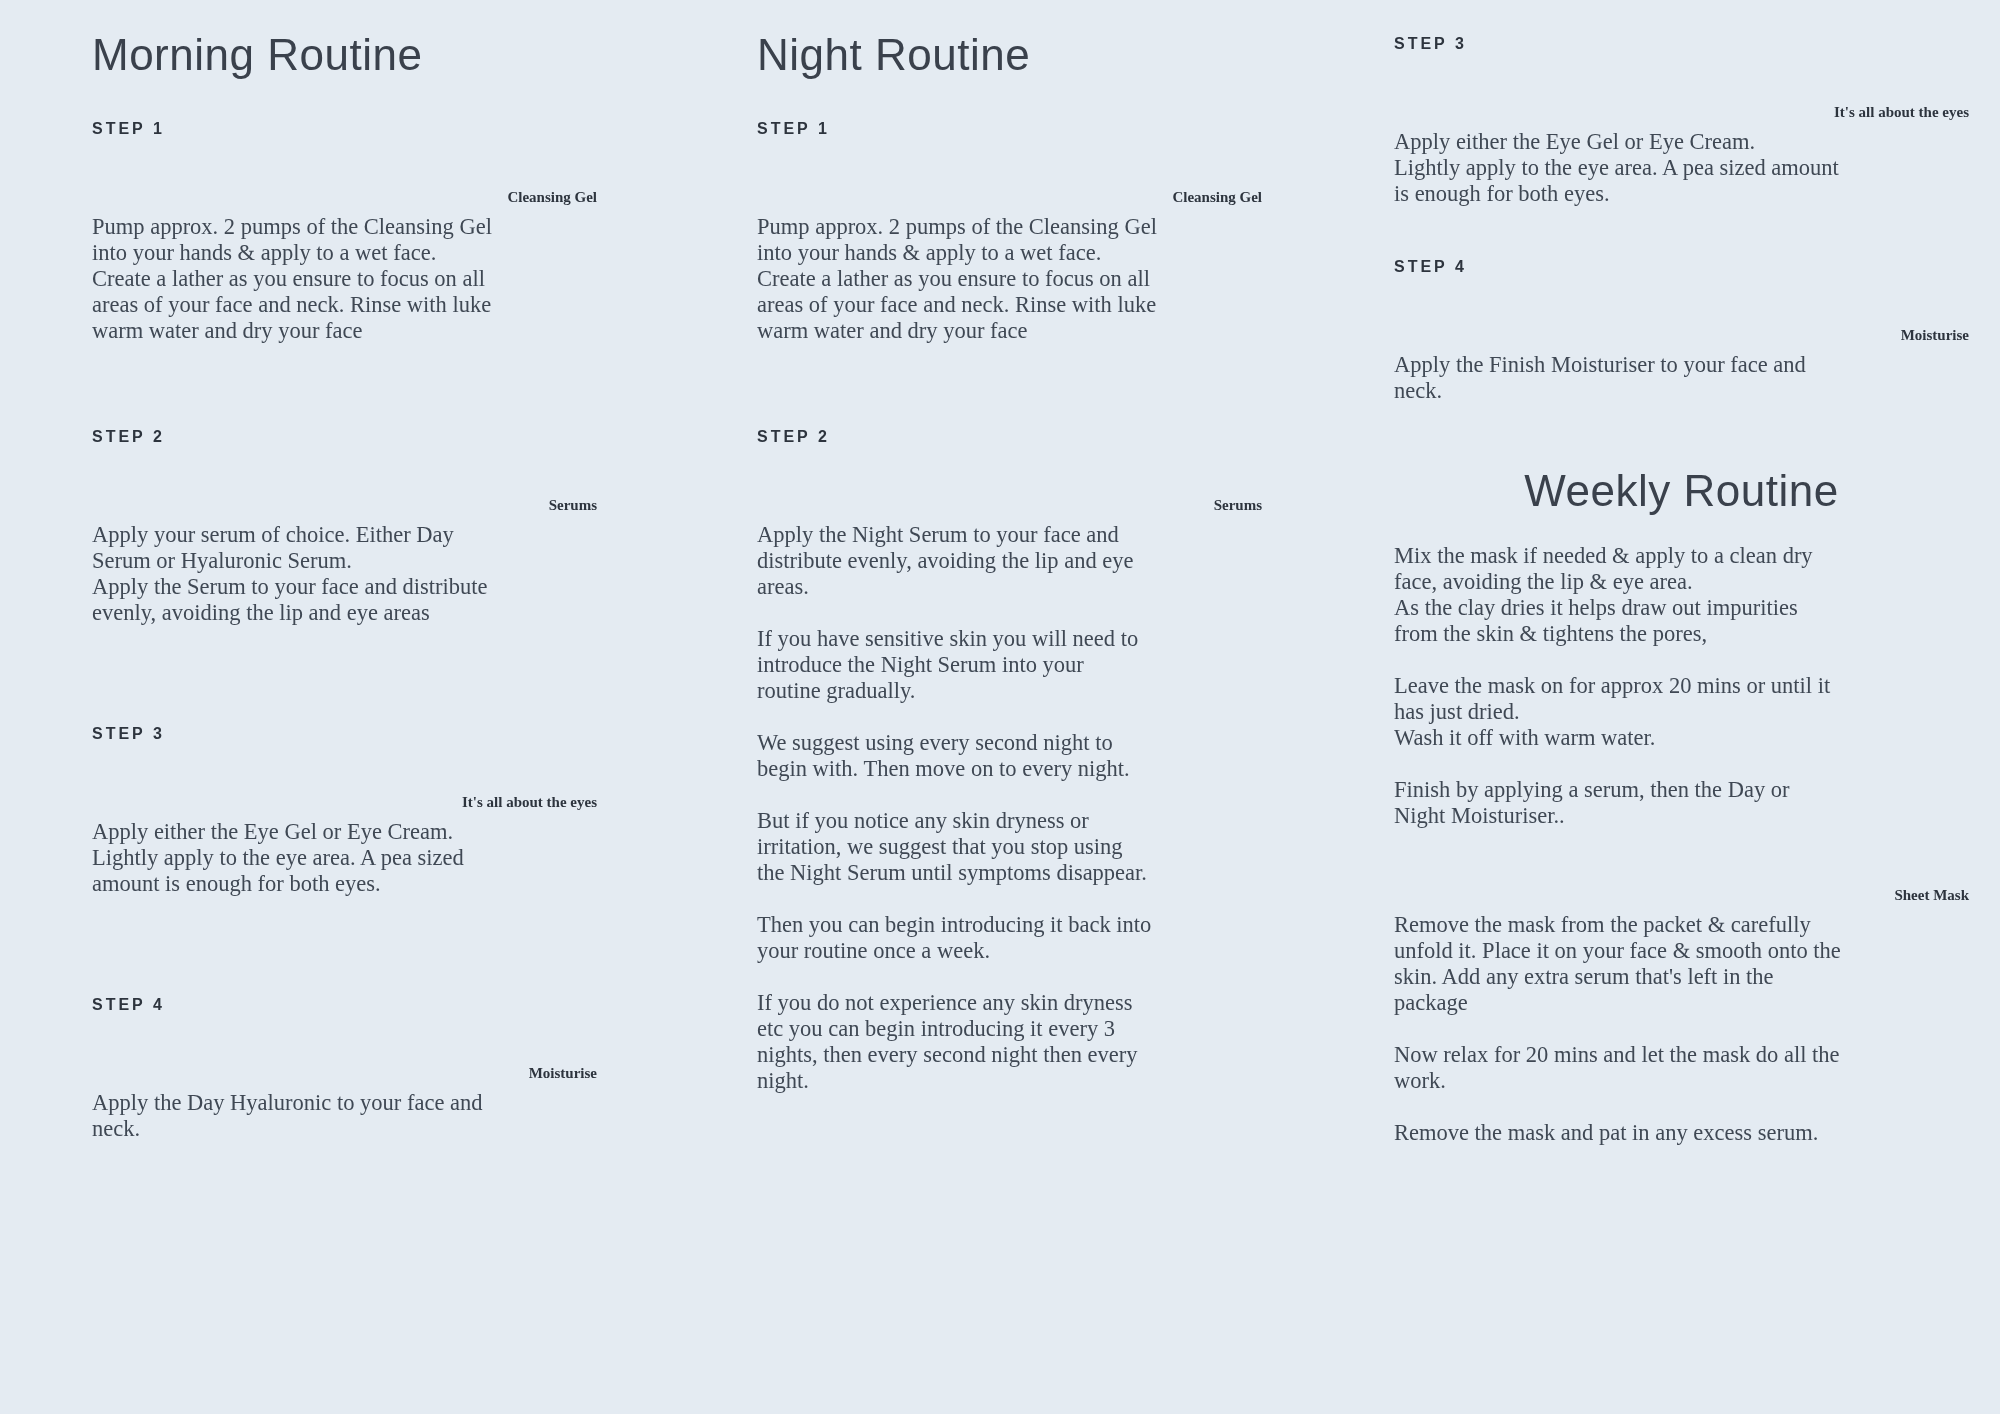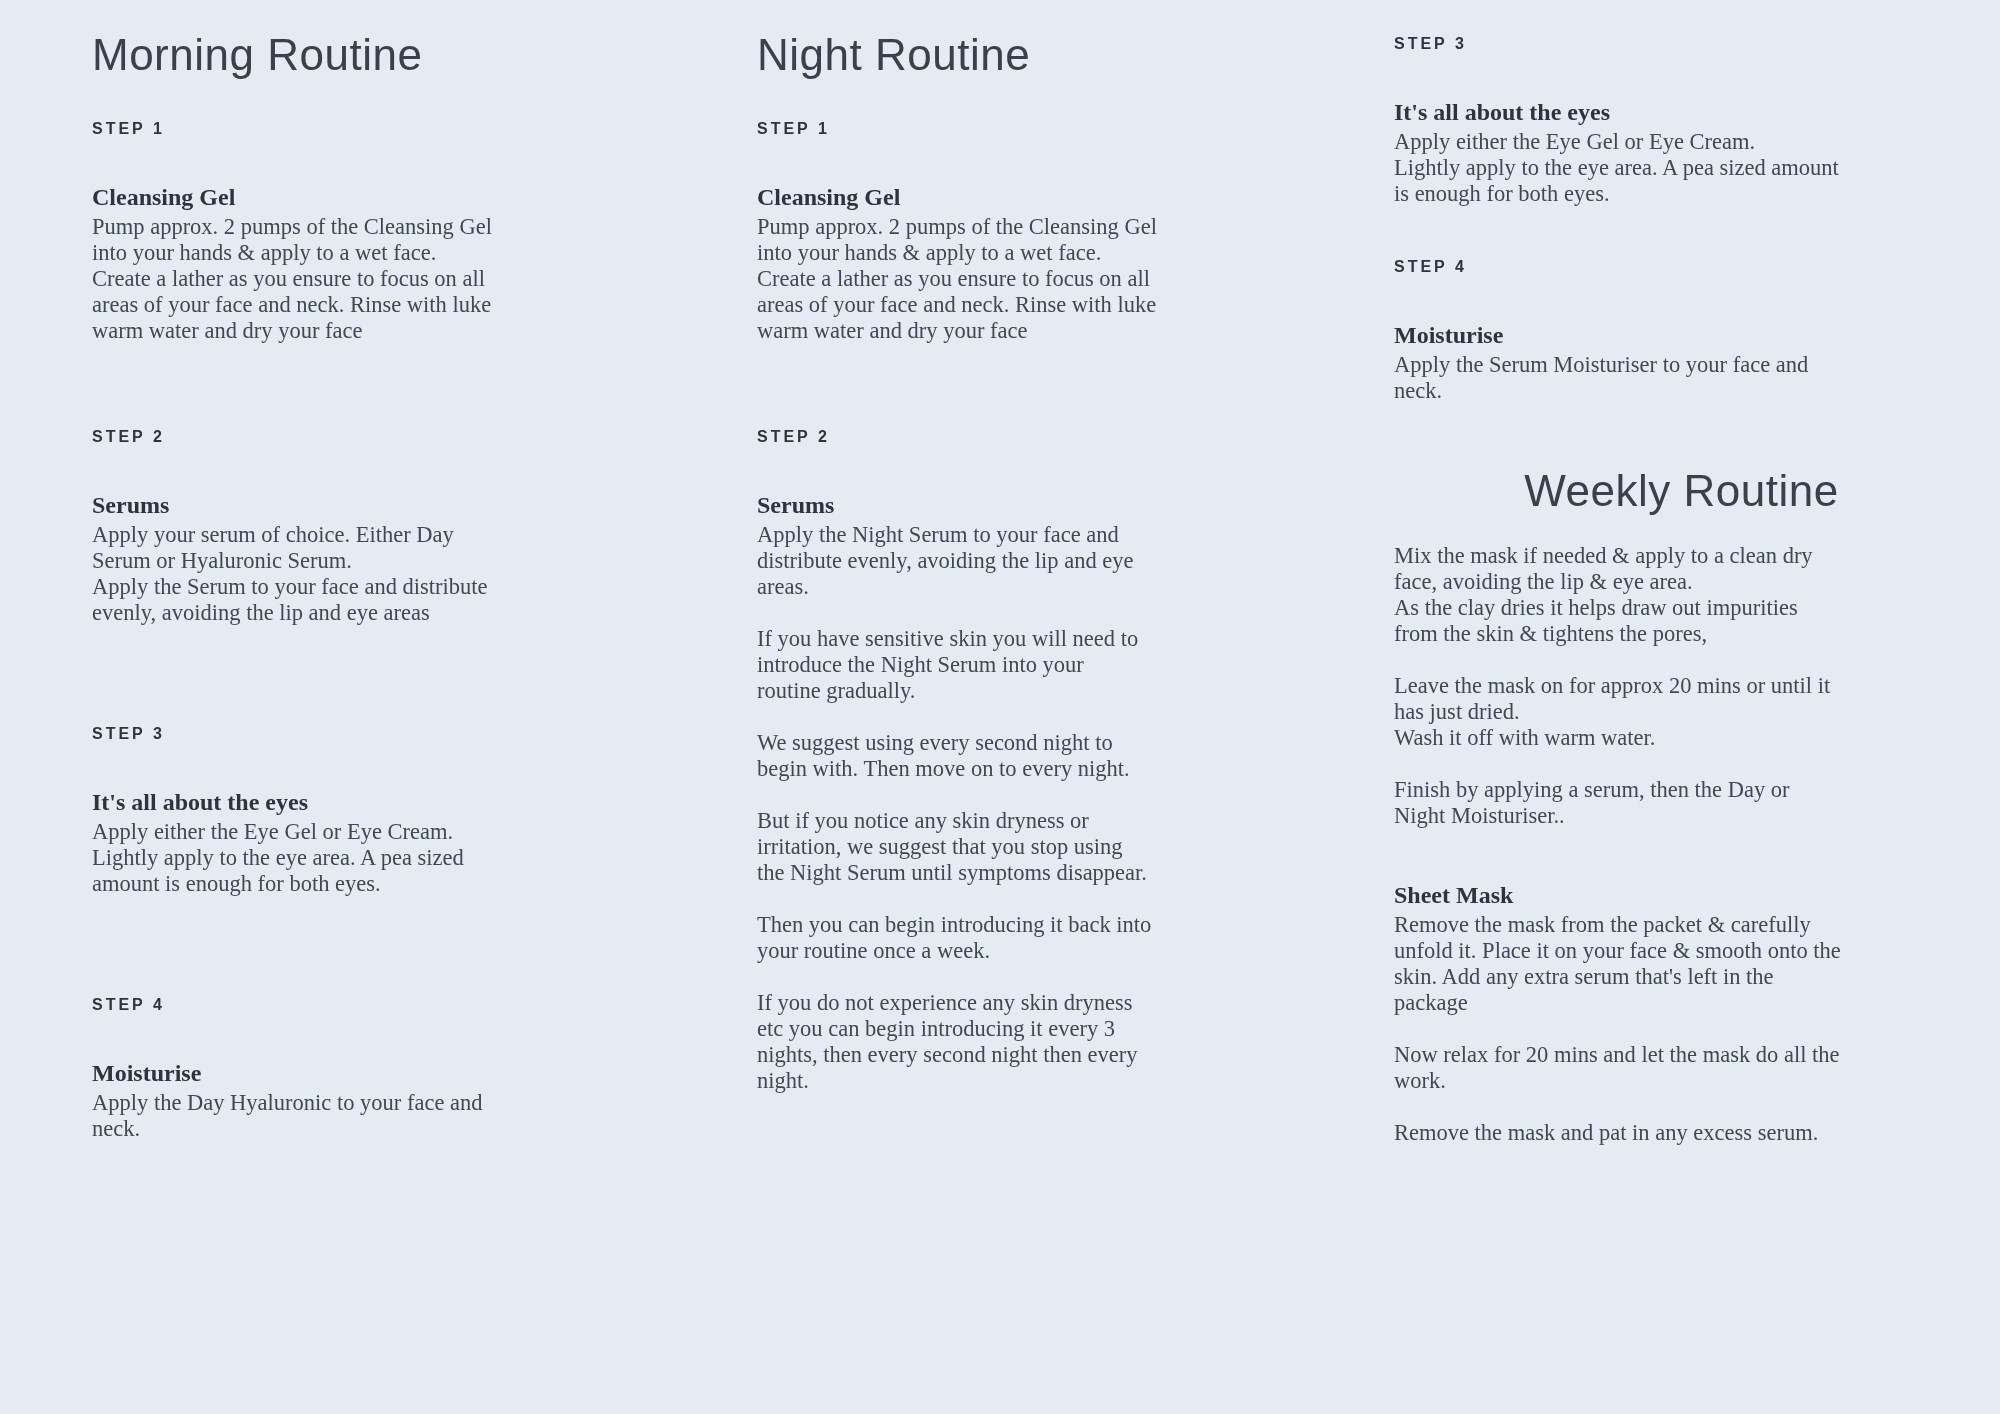--- a/index.html
+++ b/index.html
@@ -40,22 +40,23 @@
     font-family:"Liberation Sans",sans-serif;
     font-weight:700;
     font-size:16px;line-height:1;
     letter-spacing:3px;
     color:var(--label);
     margin:0 0 44px 0;
   }
   .block-title{
     font-family:"Liberation Serif",serif;
     font-weight:700;
-    font-size:24px;line-height:33px;
+    font-size:15px;line-height:33px;
     color:var(--label);
+    text-align:right;
   }
   .block-body{
     font-family:"Liberation Serif",serif;
     font-size:22.5px;line-height:26px;
     color:var(--body);
     white-space:pre-line;
   }
   .mb-85{margin-bottom:85px;}
   .mb-100{margin-bottom:100px;}
   .mb-52{margin-bottom:52px;}
@@ -152,21 +153,21 @@
       <div class="step-label">STEP 3</div>
       <div class="block-title">It's all about the eyes</div>
       <div class="block-body">Apply either the Eye Gel or Eye Cream.
 Lightly apply to the eye area. A pea sized amount
 is enough for both eyes.</div>
     </section>
 
     <section class="block mb-62">
       <div class="step-label">STEP 4</div>
       <div class="block-title">Moisturise</div>
-      <div class="block-body">Apply the Serum Moisturiser to your face and
+      <div class="block-body">Apply the Finish Moisturiser to your face and
 neck.</div>
     </section>
 
     <h1 class="routine-heading weekly-heading">Weekly Routine</h1>
 
     <section class="block mb-50">
       <div class="block-body">Mix the mask if needed &amp; apply to a clean dry
 face, avoiding the lip &amp; eye area.
 As the clay dries it helps draw out impurities
 from the skin &amp; tightens the pores,

